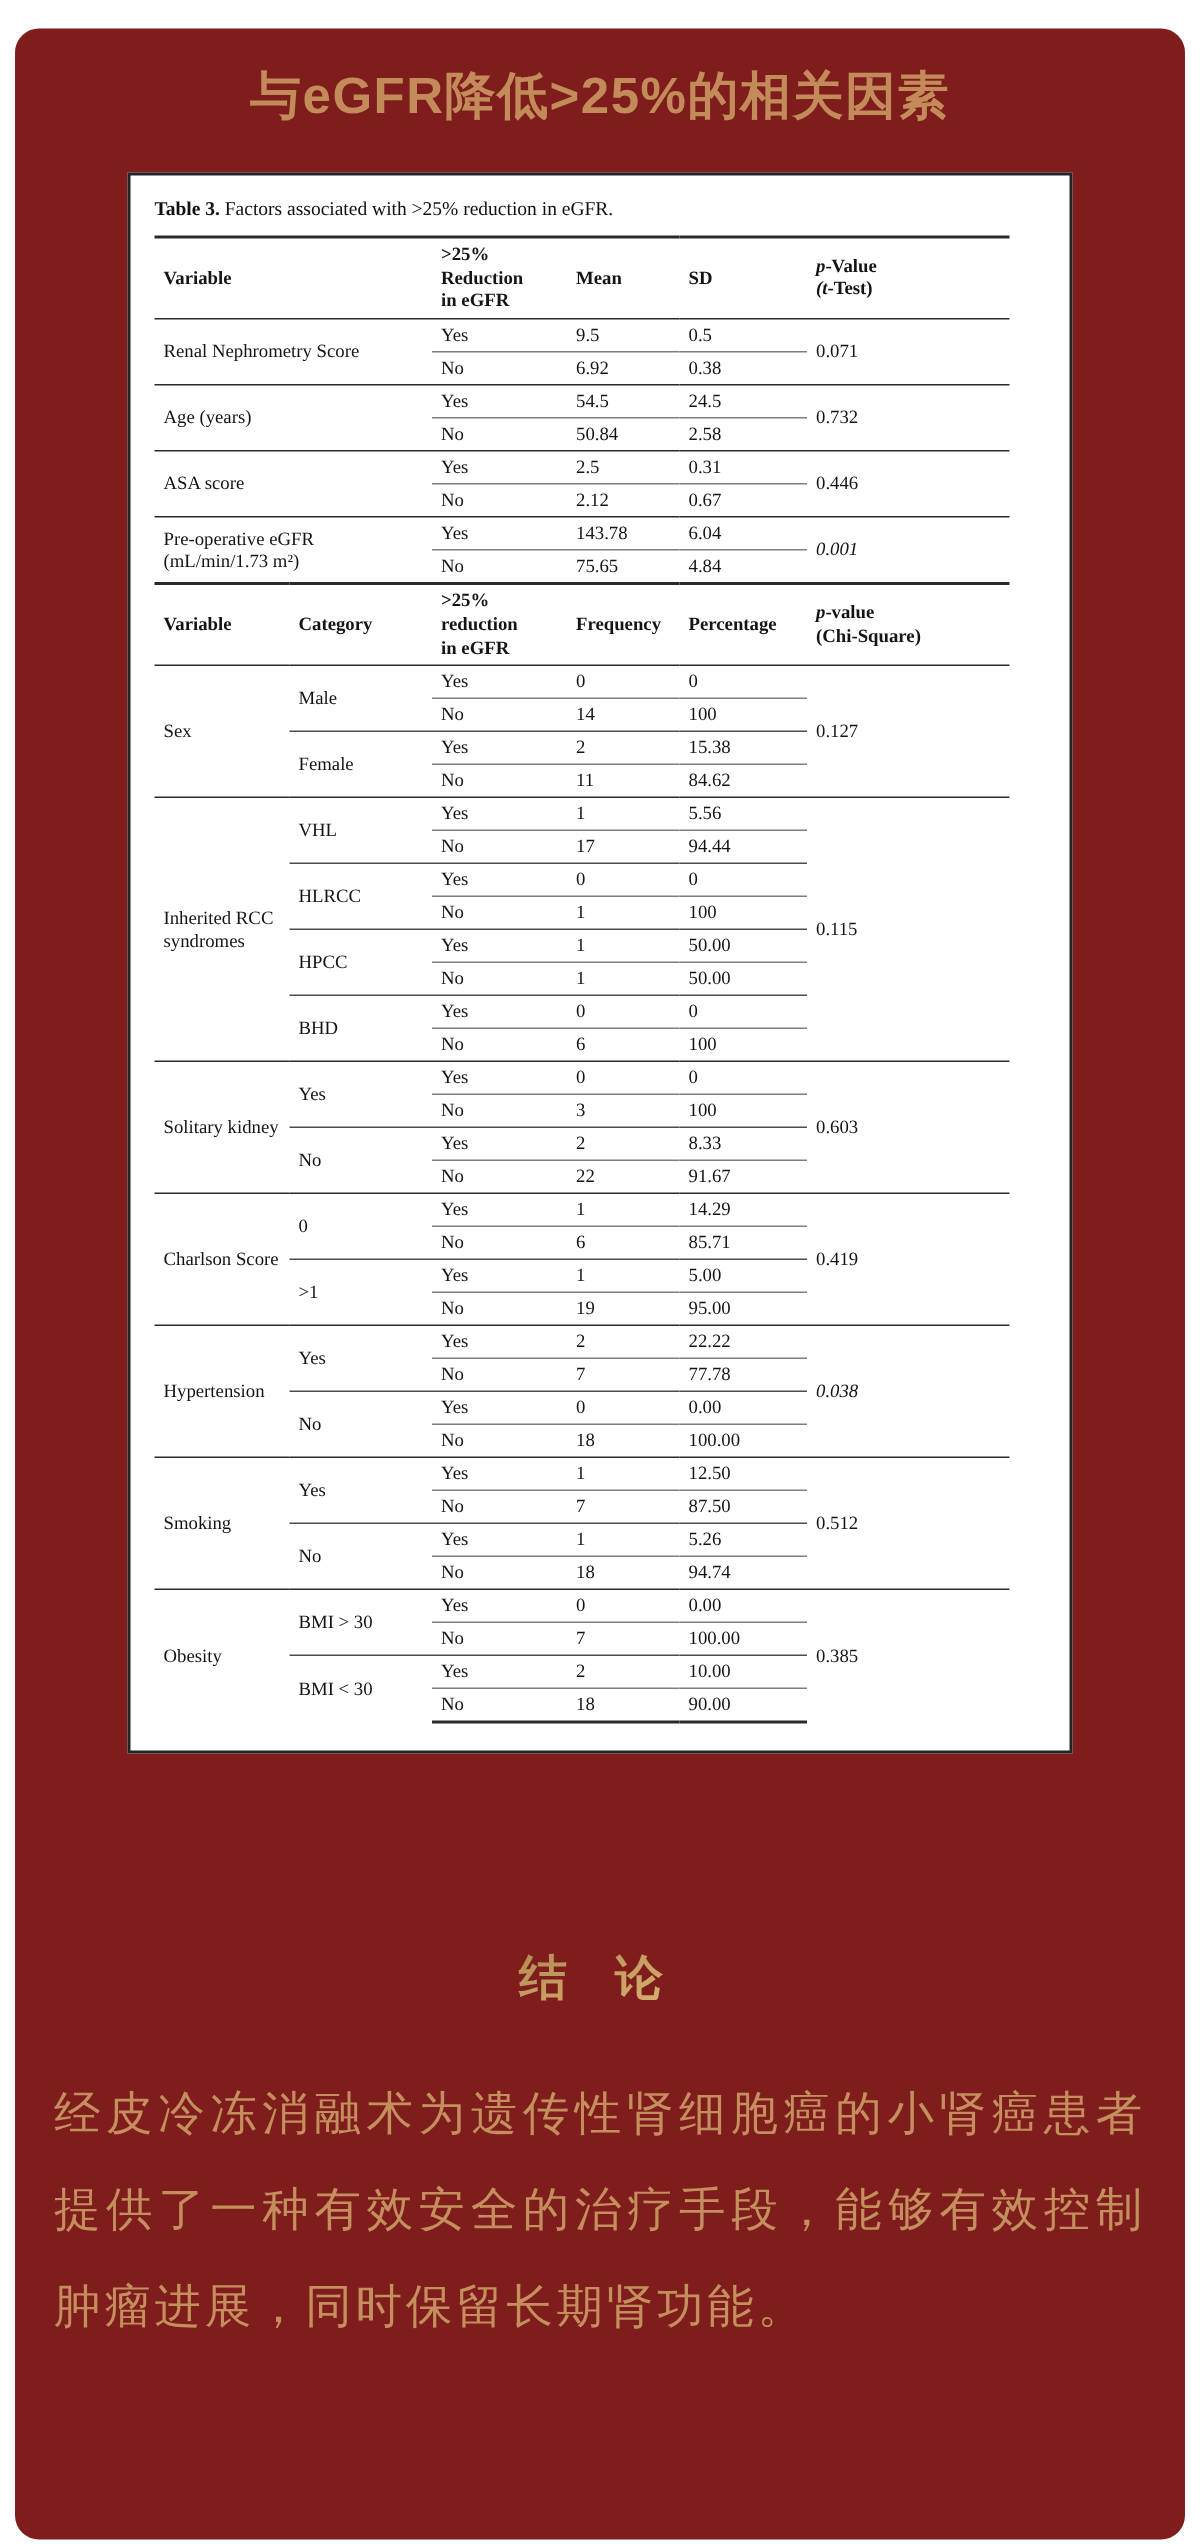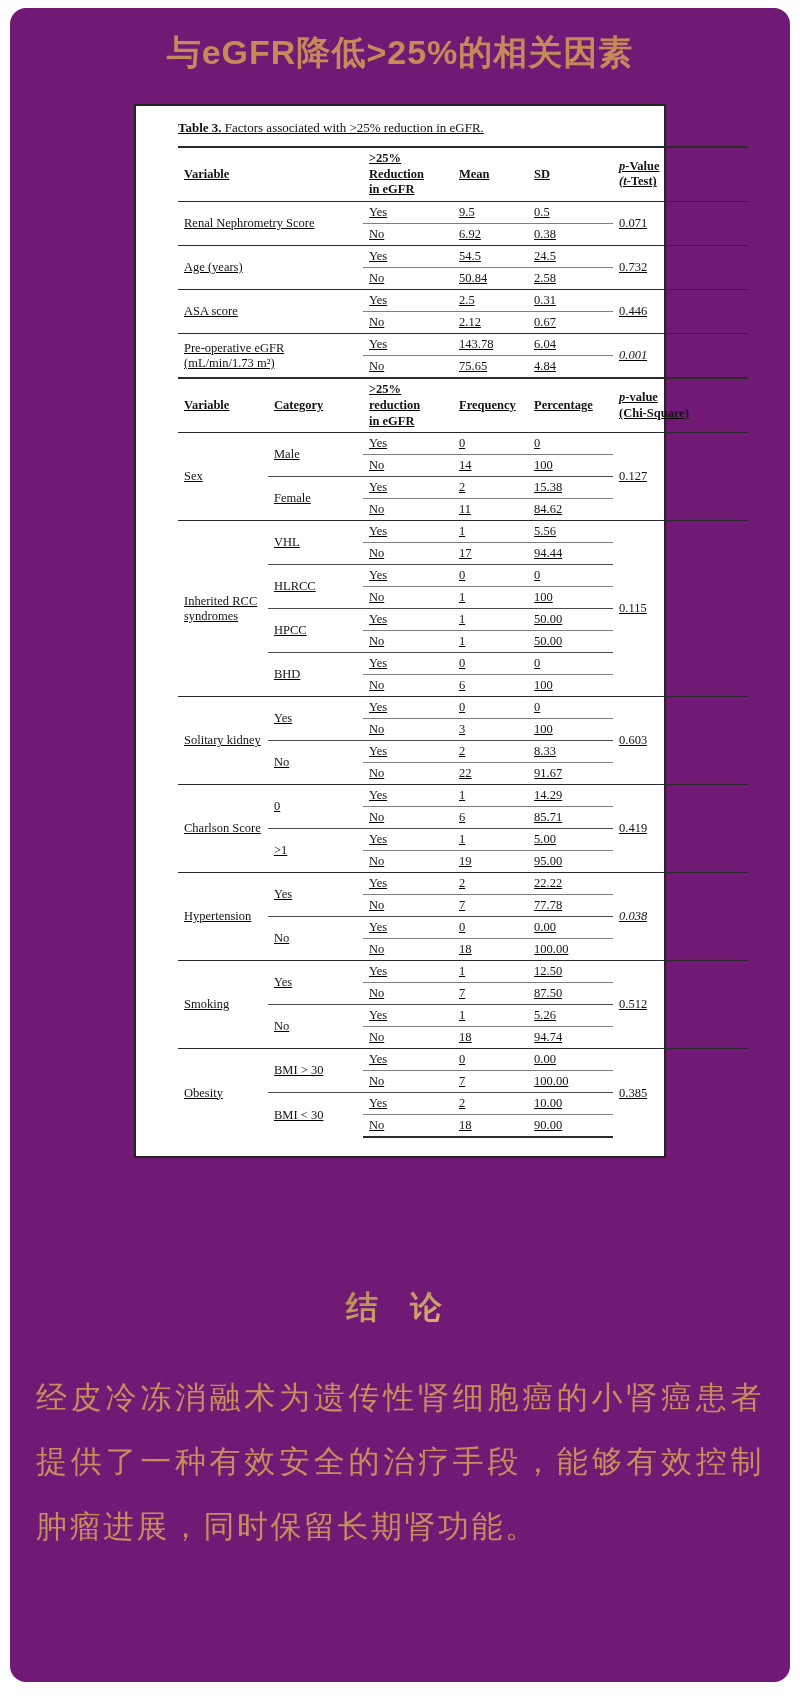--- a/index.html
+++ b/index.html
@@ -6,41 +6,40 @@
   html, body { margin: 0; padding: 0; }
   body {
     width: 800px; height: 1696px;
     background: #ffffff;
     font-family: "Liberation Sans", sans-serif;
     position: relative;
     overflow: hidden;
   }
   .panel {
     position: absolute;
-    left: 10px; top: 8px;
+    left: 10px; top: 19px;
     width: 780px; height: 1674px;
-    background: #701a75;
+    background: #7f1d1d;
     border-radius: 16px;
     overflow: hidden;
   }
   .page-title {
     margin: 22px 0 0;
     text-align: center;
     font-size: 34px;
     font-weight: bold;
     color: #c38a5a;
     letter-spacing: 1px;
   }
   .card {
-    width: 532px;
+    width: 630px;
     margin: 28px auto 0;
     background: #ffffff;
     border: 2px solid #242424;
-    padding: 12px 42px 18px;
-    text-decoration: underline;
+    padding: 12px 16px 18px;
   }
   .caption {
     margin: 2px 0 10px;
     font-family: "Liberation Serif", serif;
     font-size: 13px;
     color: #111111;
   }
   .cap-b { font-weight: bold; }
   .tbl {
     border-collapse: collapse;

